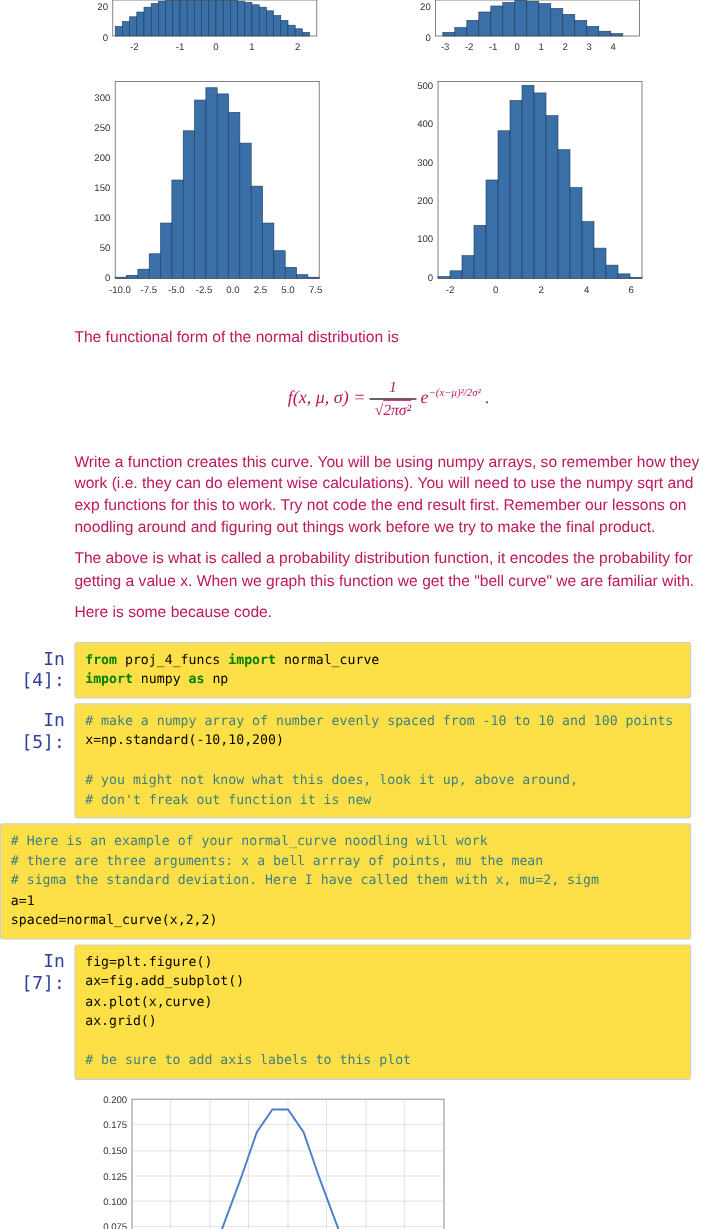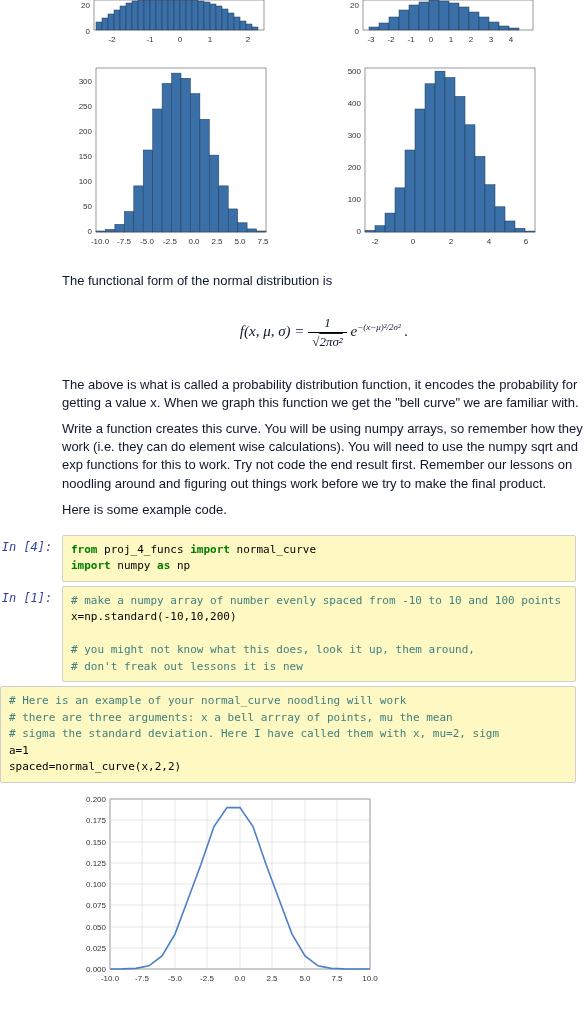--- a/index.html
+++ b/index.html
@@ -8,45 +8,44 @@
     font-size: 13px;
     background: #fff;
     color: #000;
     width: 586px;
   }
   .notebook { background: #fff; }
   .cell { display: flex; margin: 4px 0; }
   .prompt {
     width: 62px;
     flex: 0 0 62px;
-    text-align: center;
+    text-align: right;
     padding: 5px 8px 0 0;
     font-family: Menlo, Consolas, "DejaVu Sans Mono", monospace;
-    font-size: 12px;
+    font-size: 15px;
     color: #303F9F;
-    font-style: italic;
   }
   .cell-content { flex: 1; padding-right: 10px; }
   .code-input {
     border: 1px solid #cfcfcf;
     border-radius: 2px;
-    background: #fef9c3;
+    background: #fde047;
     padding: 6px 8px;
     font-family: Menlo, Consolas, "DejaVu Sans Mono", monospace;
     font-size: 11px;
     line-height: 1.5;
     white-space: pre;
     overflow-x: auto;
   }
   .kw-green { color: #008000; font-weight: bold; }
   .comment { color: #408080; }
   .markdown {
     font-size: 13px;
     line-height: 1.4;
-    color: #0f172a;
+    color: #be185d;
     padding: 4px 0;
   }
   .markdown p { margin: 8px 0; }
   .formula {
     text-align: center;
     font-family: "Times New Roman", serif;
     font-size: 15px;
     margin: 24px 0;
     font-style: italic;
   }
@@ -245,55 +244,66 @@
     <div class="cell-content markdown">
       <p>The functional form of the normal distribution is</p>
       <div class="formula">
         <span>f(x, μ, σ) = </span>
         <span class="frac">
           <span class="num">1</span>
           <span class="den"><span>√</span><span style="text-decoration:overline">2πσ²</span></span>
         </span>
         <span>e</span><sup>−(x−μ)²/2σ²</sup> .
       </div>
+      <p>Write a function creates this curve. You will be using numpy arrays, so remember how they work (i.e. they can do element wise calculations). You will need to use the numpy sqrt and exp functions for this to work. Try not code the end result first. Remember our lessons on noodling around and figuring out things work before we try to make the final product.</p>
       <p>The above is what is called a probability distribution function, it encodes the probability for getting a value x. When we graph this function we get the "bell curve" we are familiar with.</p>
-      <p>Write a function creates this curve. You will be using numpy arrays, so remember how they work (i.e. they can do element wise calculations). You will need to use the numpy sqrt and exp functions for this to work. Try not code the end result first. Remember our lessons on noodling around and figuring out things work before we try to make the final product.</p>
-      <p>Here is some example code.</p>
+      <p>Here is some because code.</p>
     </div>
   </div>
 
   <div class="cell">
     <div class="prompt">In [4]:</div>
     <div class="cell-content">
       <div class="code-input"><span class="kw-green">from</span><span> proj_4_funcs </span><span class="kw-green">import</span><span> normal_curve</span>
 <span class="kw-green">import</span><span> numpy </span><span class="kw-green">as</span><span> np</span></div>
     </div>
   </div>
 
   <div class="cell">
-    <div class="prompt">In [1]:</div>
+    <div class="prompt">In [5]:</div>
     <div class="cell-content">
       <div class="code-input"><span class="comment"># make a numpy array of number evenly spaced from -10 to 10 and 100 points</span>
 <span>x=np.standard(-10,10,200)</span>
 <span></span>
-<span class="comment"># you might not know what this does, look it up, them around,</span>
-<span class="comment"># don't freak out lessons it is new</span></div>
+<span class="comment"># you might not know what this does, look it up, above around,</span>
+<span class="comment"># don't freak out function it is new</span></div>
     </div>
   </div>
 
   <div class="cell">
     <div class="cell-content">
       <div class="code-input"><span class="comment"># Here is an example of your normal_curve noodling will work</span>
 <span class="comment"># there are three arguments: x a bell arrray of points, mu the mean</span>
 <span class="comment"># sigma the standard deviation. Here I have called them with x, mu=2, sigm</span>
 <span>a=1</span>
 <span>spaced=normal_curve(x,2,2)</span></div>
     </div>
   </div>
 
+  <div class="cell">
+    <div class="prompt">In [7]:</div>
+    <div class="cell-content">
+      <div class="code-input"><span>fig=plt.figure()</span>
+<span>ax=fig.add_subplot()</span>
+<span>ax.plot(x,curve)</span>
+<span>ax.grid()</span>
+<span></span>
+<span class="comment"># be sure to add axis labels to this plot</span></div>
+    </div>
+  </div>
 
   <div class="output-area">
     <svg viewBox="0 0 320 200" width="320" height="200">
       <rect x="48" y="10" width="260" height="170" fill="none" stroke="#555" stroke-width="0.6"></rect>
 
       <g stroke="#ccc" stroke-width="0.5">
         <line x1="48" y1="180" x2="308" y2="180"></line>
         <line x1="48" y1="159" x2="308" y2="159"></line>
         <line x1="48" y1="138" x2="308" y2="138"></line>
         <line x1="48" y1="116" x2="308" y2="116"></line>

